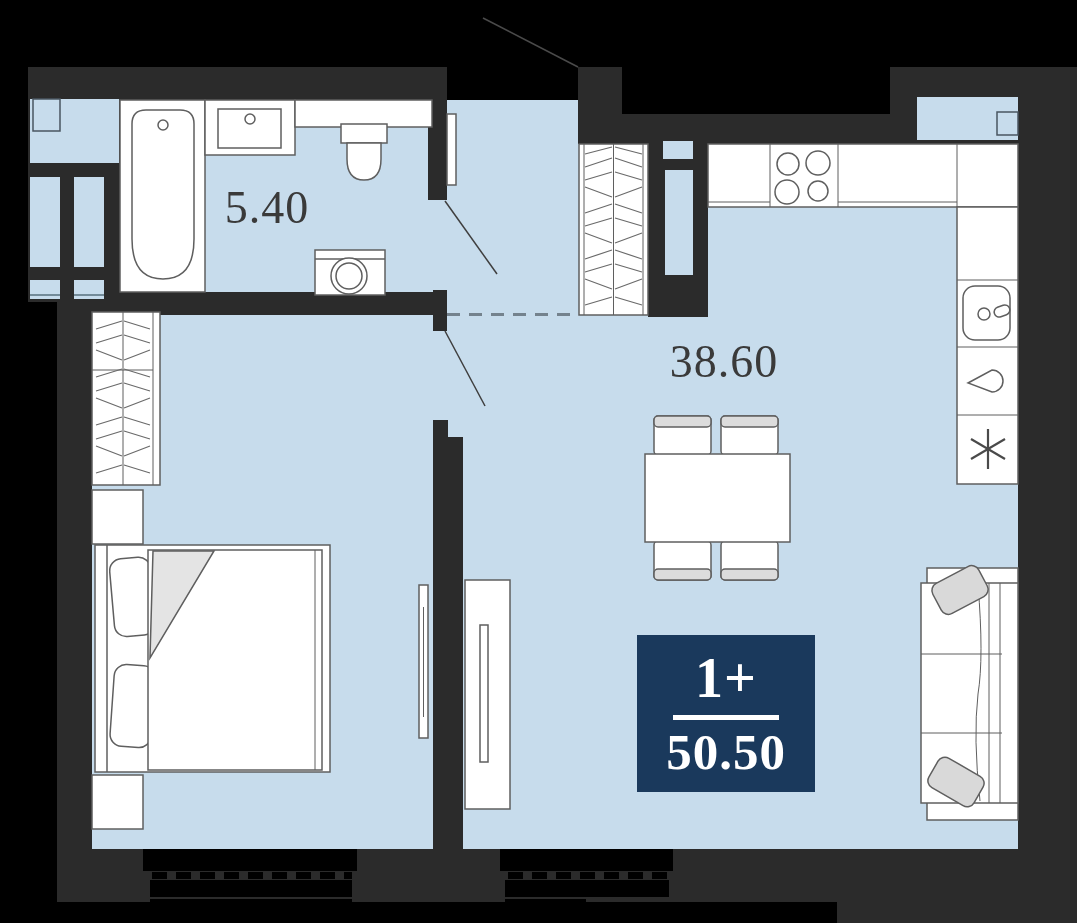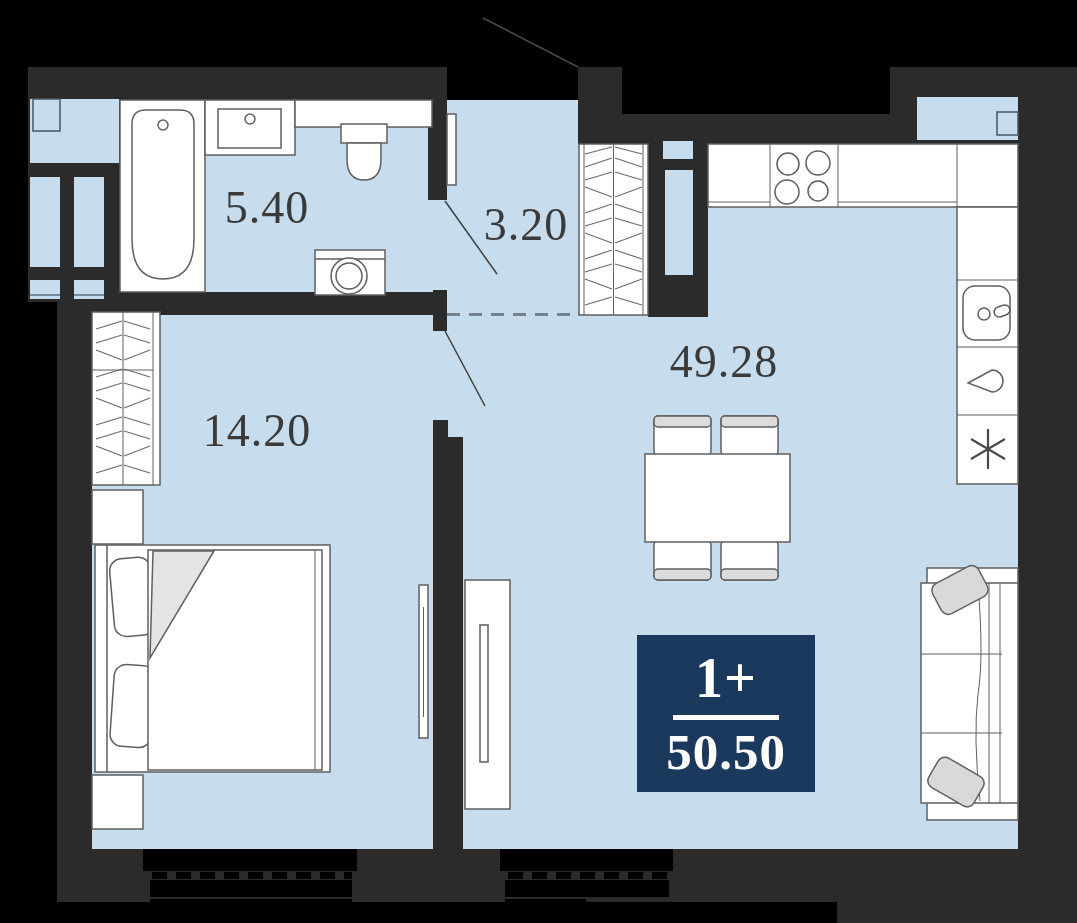--- a/index.html
+++ b/index.html
@@ -216,23 +216,21 @@
 
   <g stroke="#3f3f3f" stroke-width="1.5">
     <line x1="483" y1="1" x2="578" y2="50" stroke="#4a4a4a"></line>
     <line x1="445" y1="184" x2="497" y2="257"></line>
     <line x1="445" y1="314" x2="485" y2="389"></line>
     <line x1="447" y1="297.5" x2="578" y2="297.5" stroke="#74828d" stroke-width="3" stroke-dasharray="13 9"></line>
   </g>
 </svg>
 
   <div class="room-label" style="left:267px;top:190px">5.40</div>
-  <div class="room-label" style="left:526px;top:207px">3.20</div>
-  <div class="room-label" style="left:257px;top:413px">14.20</div>
-  <div class="room-label" style="left:724px;top:344px">49.28</div>
+  <div class="room-label" style="left:724px;top:344px">38.60</div>
 
   <div class="badge">
     <div class="badge-type">1+</div>
     <div class="badge-divider"></div>
     <div class="badge-area">50.50</div>
   </div>
 
 </div>
 
 </body></html>

